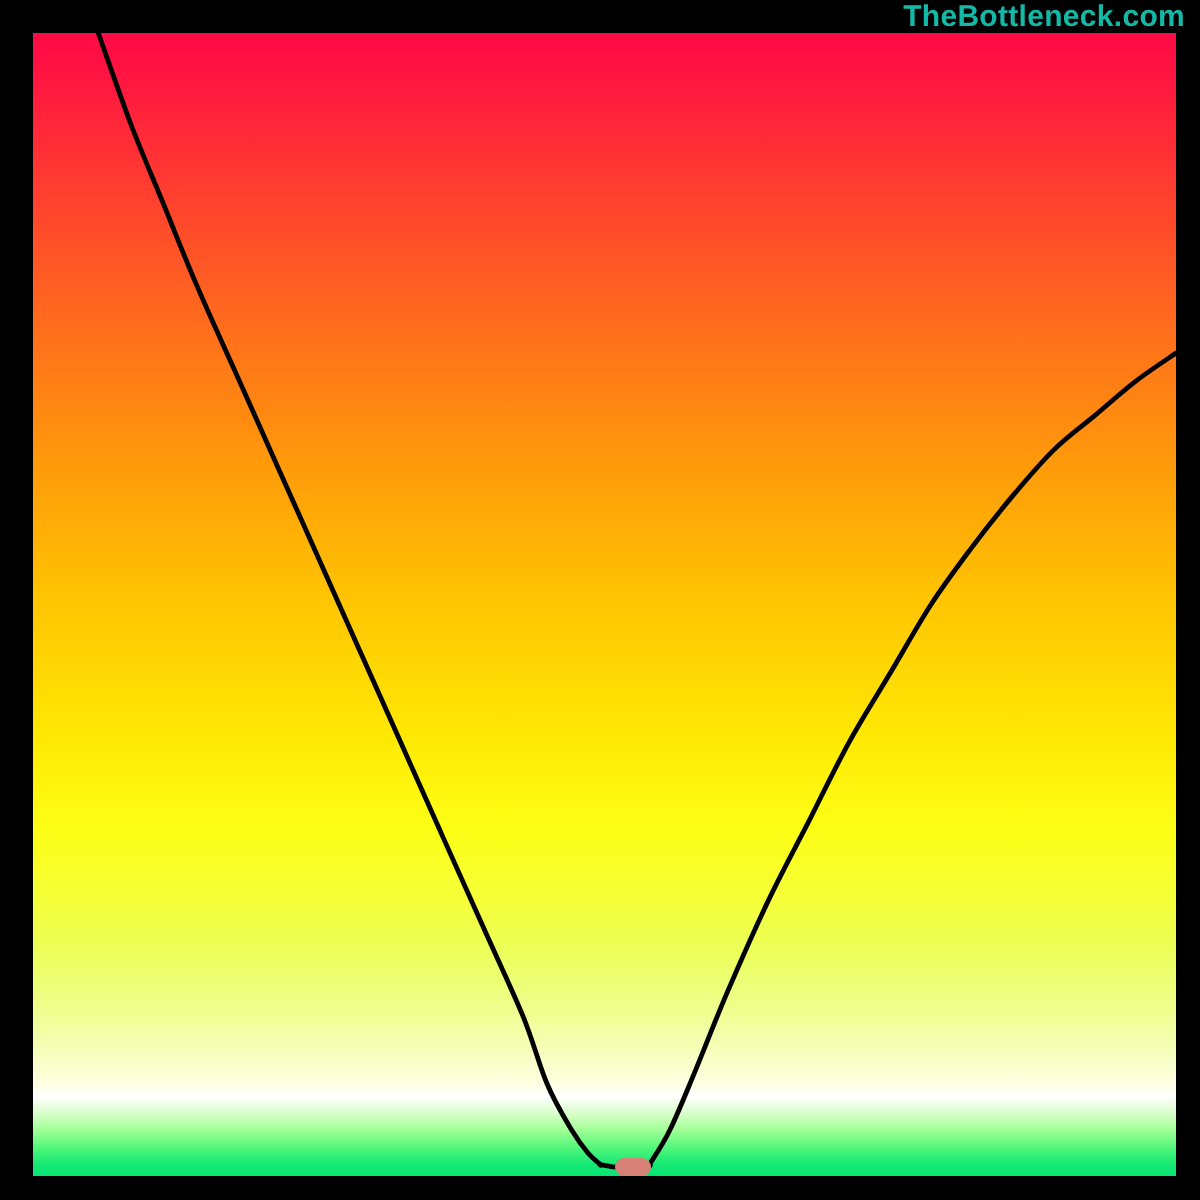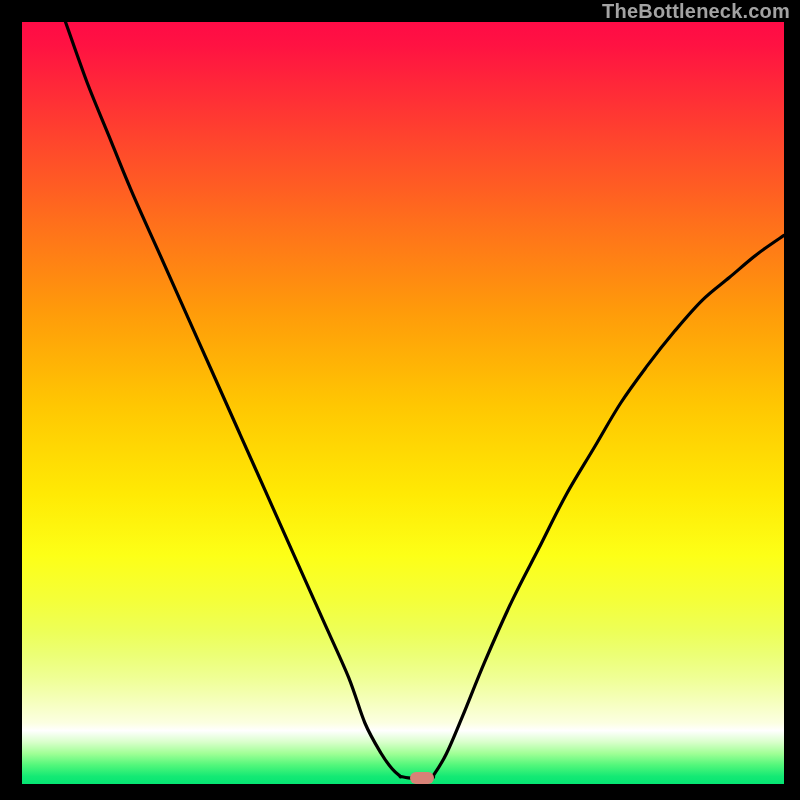--- a/index.html
+++ b/index.html
@@ -69,21 +69,21 @@
   }
   .marker {
     position: absolute;
     border-radius: 6px;
     background: #d88277;
   }
   .watermark {
     position: absolute;
     top: 0;
     right: 10px;
-    color: #a3a3a3;
+    color: #14b8a6;
     font-family: Arial, Helvetica, sans-serif;
     font-size: 20px;
     font-weight: 600;
     letter-spacing: 0.2px;
     white-space: nowrap;
   }
 </style>
 </head>
 <body>
 

